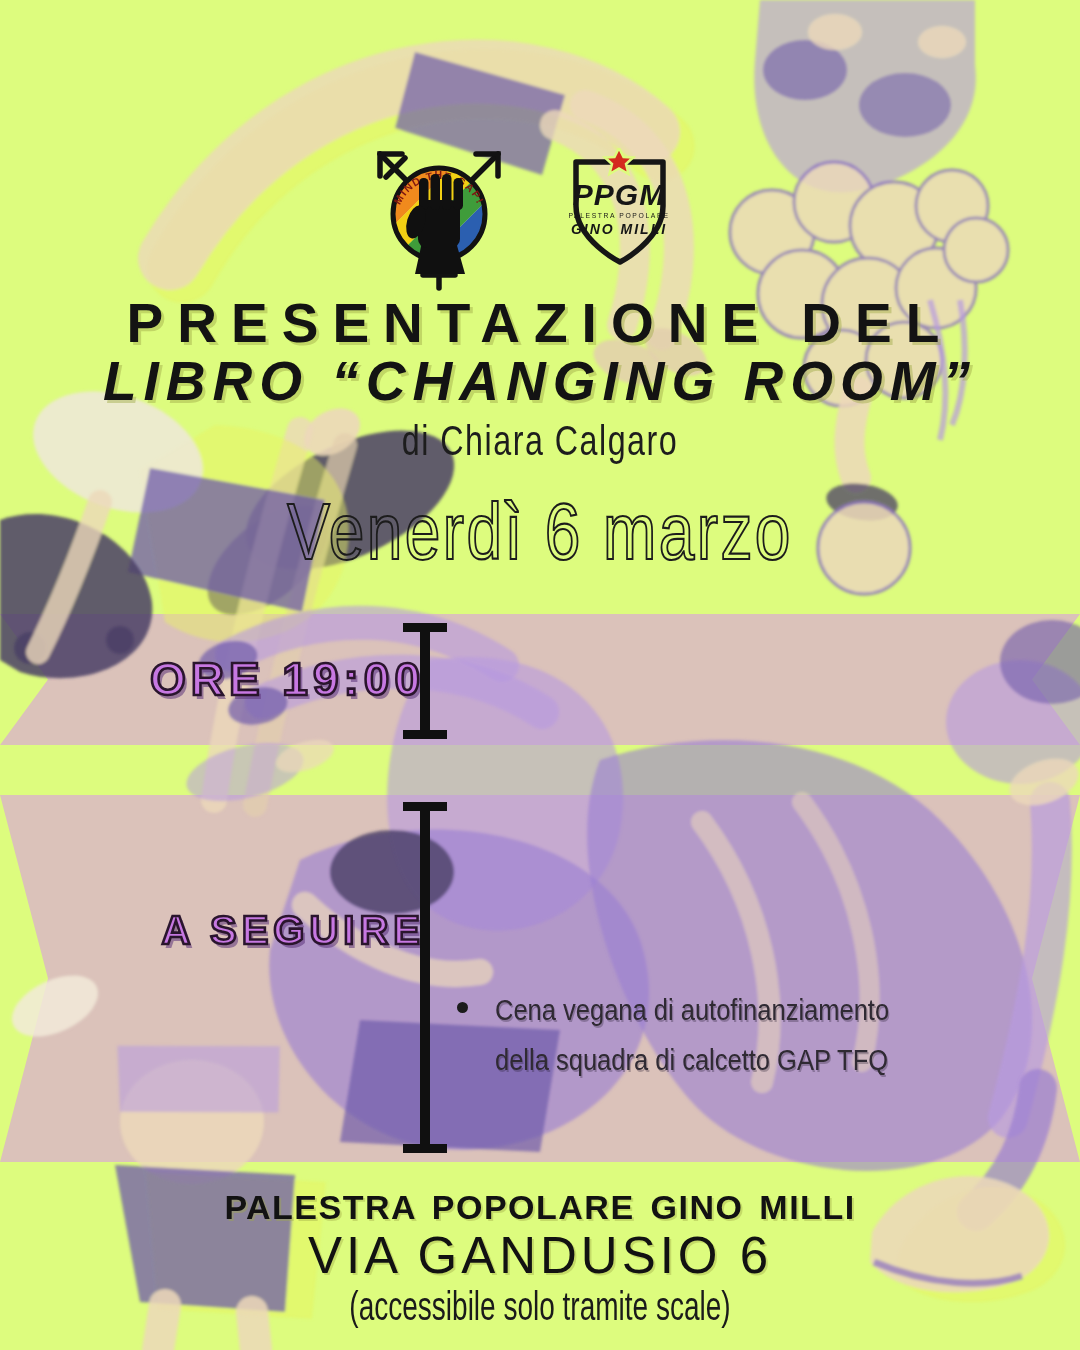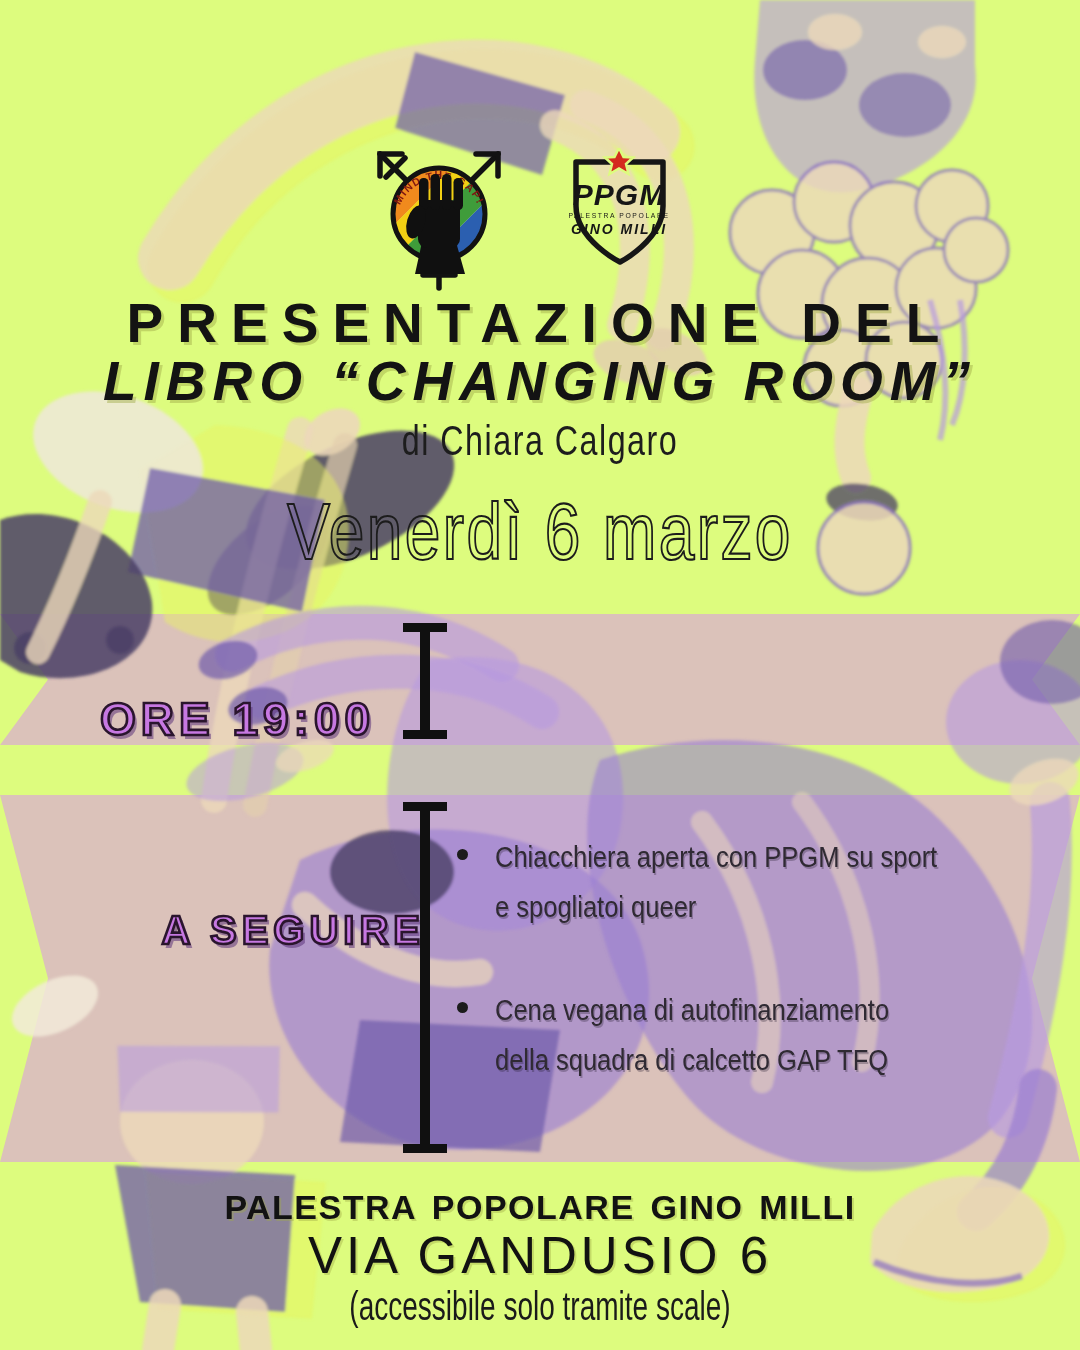--- a/index.html
+++ b/index.html
@@ -204,32 +204,25 @@
     <text x="57" y="57" text-anchor="middle" font-family="Liberation Sans, sans-serif" font-size="30" font-weight="bold" font-style="italic" letter-spacing="1" fill="#161616">PPGM</text>
     <text x="57" y="70" text-anchor="middle" font-family="Liberation Sans, sans-serif" font-size="6.8" letter-spacing="1.6" fill="#161616">PALESTRA POPOLARE</text>
     <text x="57" y="86" text-anchor="middle" font-family="Liberation Sans, sans-serif" font-size="14" font-weight="bold" font-style="italic" letter-spacing="2" fill="#161616">GINO MILLI</text>
   </svg>
 
   <div class="txt center title t1" style="top:296px;">PRESENTAZIONE DEL</div>
   <div class="txt center title t2" style="top:354px;">LIBRO “CHANGING ROOM”</div>
   <div class="txt center thin subtitle scale75" style="top:416px;">di Chiara Calgaro</div>
   <div class="txt center date scale80" style="top:486px;">Venerdì 6 marzo</div>
 
-  <div class="txt bubble" style="left:50px;top:652px;width:375px;text-align:center;margin-top:40px;">ORE 19:00</div>
+  <div class="txt bubble" style="left:50px;top:652px;width:375px;text-align:right;">ORE 19:00</div>
   <div class="ibeam" style="left:420px;top:626px;height:110px;"></div>
 
   <div class="txt bubble" style="left:50px;top:908px;width:375px;text-align:right;font-size:40px;">A SEGUIRE</div>
   <div class="ibeam" style="left:420px;top:805px;height:345px;"></div>
-  <div class="bullet" style="top:832px;">
-    <span class="dot"></span>
-    <div class="btxt scaleL">
-      <div>Chiacchiera aperta con PPGM su sport</div>
-      <div>e spogliatoi queer</div>
-    </div>
-  </div>
   <div class="bullet" style="top:985px;">
     <span class="dot"></span>
     <div class="btxt scaleL">
       <div>Cena vegana di autofinanziamento</div>
       <div>della squadra di calcetto GAP TFQ</div>
     </div>
   </div>
 
   <div class="txt center venue" style="top:1188px;">PALESTRA POPOLARE GINO MILLI</div>
   <div class="txt center address" style="top:1226px;">VIA GANDUSIO 6</div>

